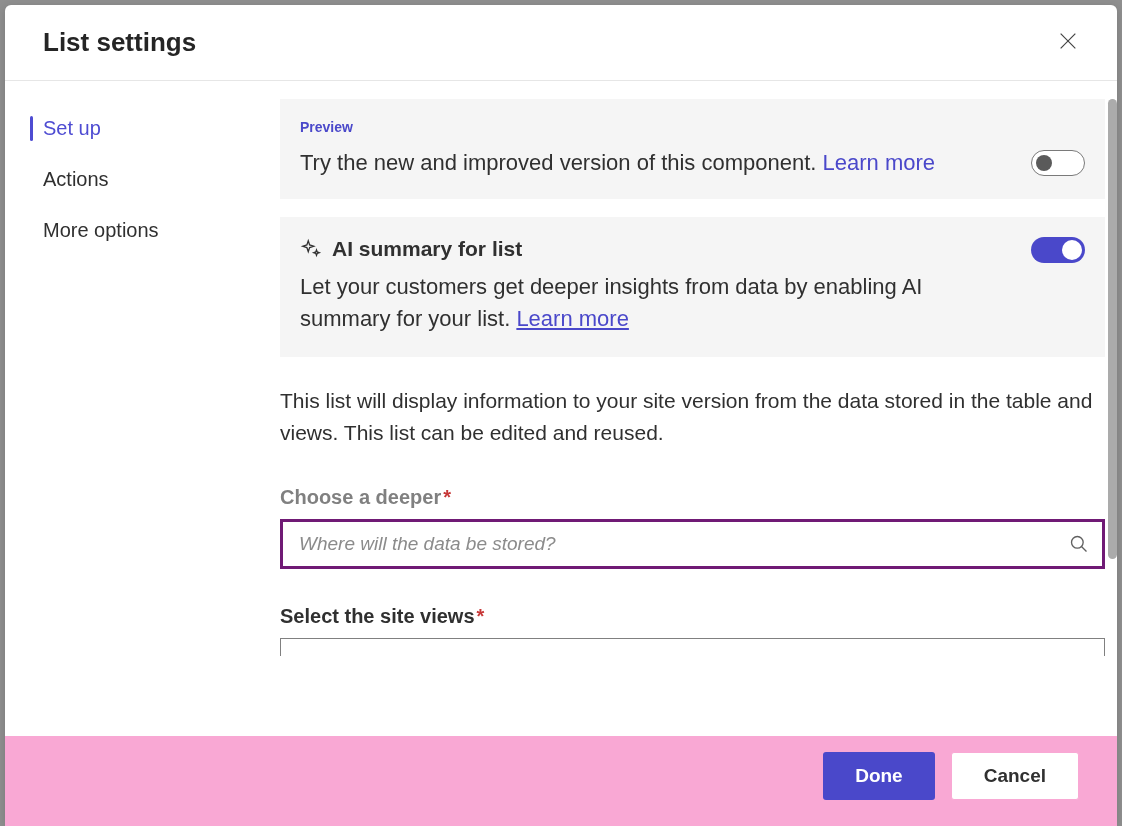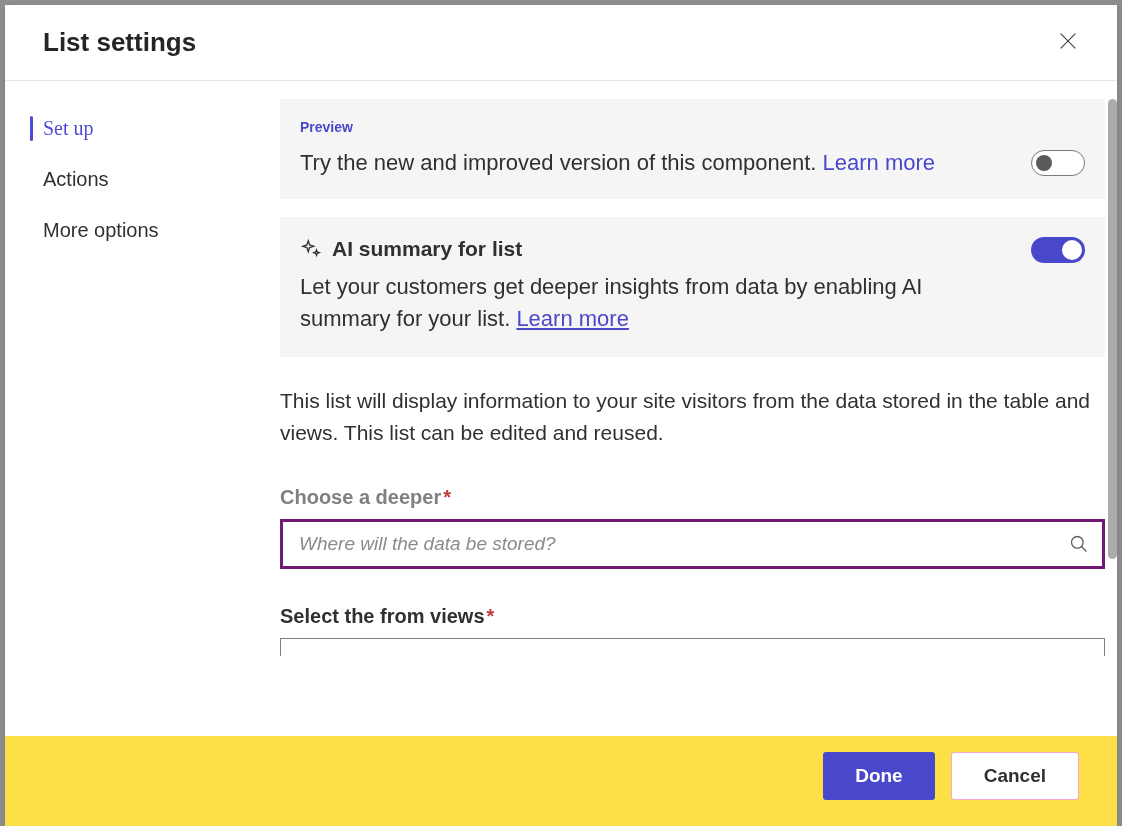--- a/index.html
+++ b/index.html
@@ -15,21 +15,21 @@
       overflow: hidden;
       position: relative;
     }
     .dialog {
       position: absolute;
       top: 5px;
       left: 5px;
       right: 5px;
       bottom: 0;
       background: #ffffff;
-      border-radius: 0;
+      border-radius: 6px;
       display: flex;
       flex-direction: column;
       box-shadow: 0 2px 8px rgba(0,0,0,0.15);
     }
     .header {
       padding: 22px 38px 22px 38px;
       border-bottom: 1px solid #e6e6e6;
       display: flex;
       justify-content: space-between;
       align-items: center;
@@ -58,21 +58,20 @@
     }
     .sidebar-item {
       padding: 14px 0 14px 38px;
       font-size: 20px;
       color: #303030;
       cursor: pointer;
       position: relative;
     }
     .sidebar-item.active {
       color: #4e4cd2;
-      font-family: Liberation Serif, serif;
     }
     .sidebar-item.active::before {
       content: '';
       position: absolute;
       left: 25px;
       top: 13px;
       bottom: 13px;
       width: 3px;
       background: #4e4cd2;
       border-radius: 2px;
@@ -233,21 +232,21 @@
       height: 18px;
       border: 1px solid #808080;
       border-bottom: none;
       background: #fff;
     }
     .footer {
       padding: 16px 38px 26px 0;
       display: flex;
       justify-content: flex-end;
       gap: 16px;
-      background: #fde047;
+      background: #f9a8d4;
     }
     .btn {
       height: 48px;
       padding: 0 32px;
       font-size: 19px;
       font-weight: 600;
       border-radius: 3px;
       cursor: pointer;
       font-family: inherit;
     }
@@ -322,35 +321,35 @@
               <div class="card-title">AI summary for list</div>
             </div>
             <div class="card-text">
               <span>Let your customers get deeper insights from data by enabling AI summary for your list. </span><span class="link underline">Learn more</span>
             </div>
           </div>
           <div class="toggle-on"></div>
         </div>
       </div>
 
-      <div class="description">This list will display information to your site visitors from the data stored in the table and views. This list can be edited and reused.</div>
+      <div class="description">This list will display information to your site version from the data stored in the table and views. This list can be edited and reused.</div>
 
       <div class="field-label">
         <span>Choose a deeper</span><span class="required">*</span>
       </div>
       <div class="input-wrap">
         <input class="input" type="text" placeholder="Where will the data be stored?" style="">
         <svg class="search-icon" viewBox="0 0 24 24" fill="none" stroke="currentColor" stroke-width="1.6">
           <circle cx="10" cy="10" r="7"></circle>
           <line x1="15" y1="15" x2="21" y2="21"></line>
         </svg>
       </div>
 
       <div class="field-label dark">
-        <span>Select the from views</span><span class="required">*</span>
+        <span>Select the site views</span><span class="required">*</span>
       </div>
       <div class="select-stub"></div>
 
       <div class="custom-scrollbar"></div>
     </div>
   </div>
 
   <div class="footer">
     <button class="btn btn-primary">Done</button>
     <button class="btn btn-secondary">Cancel</button>

